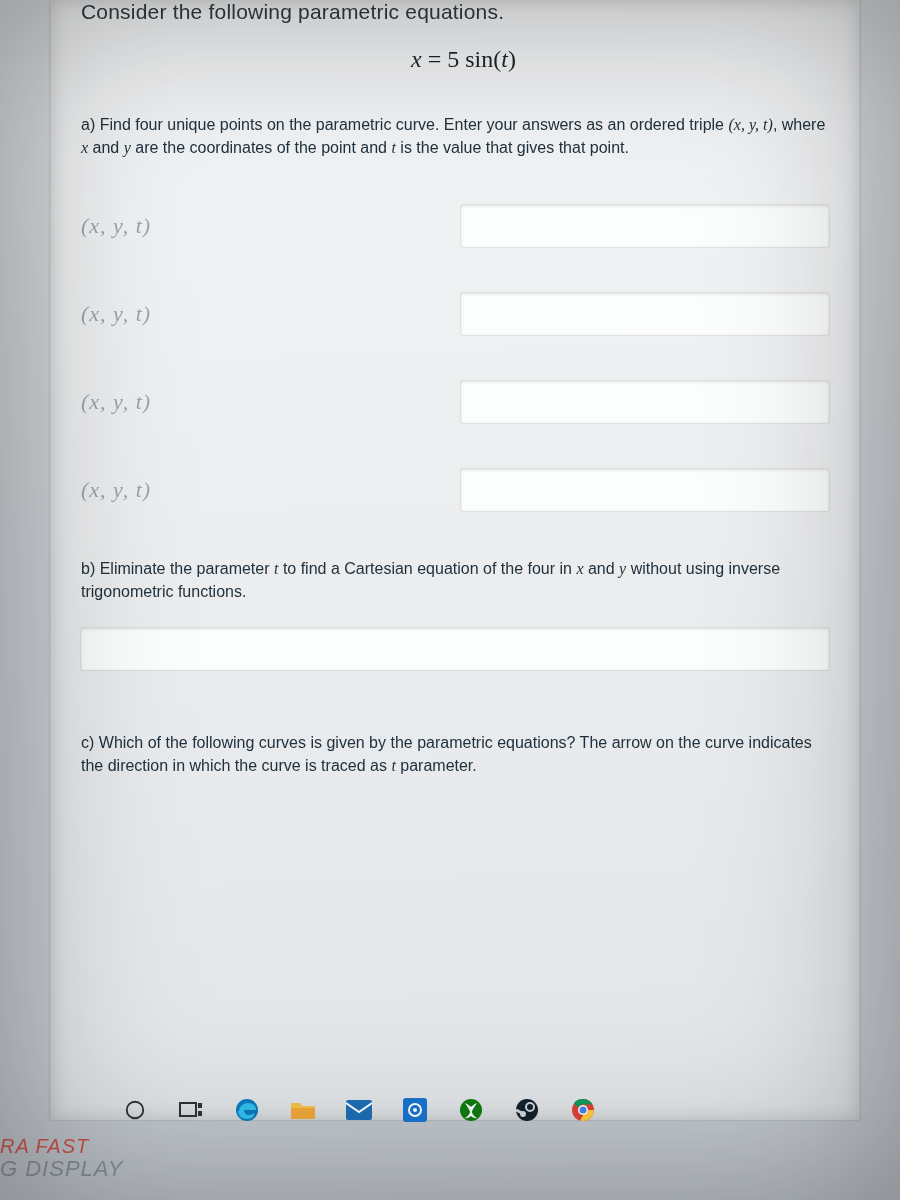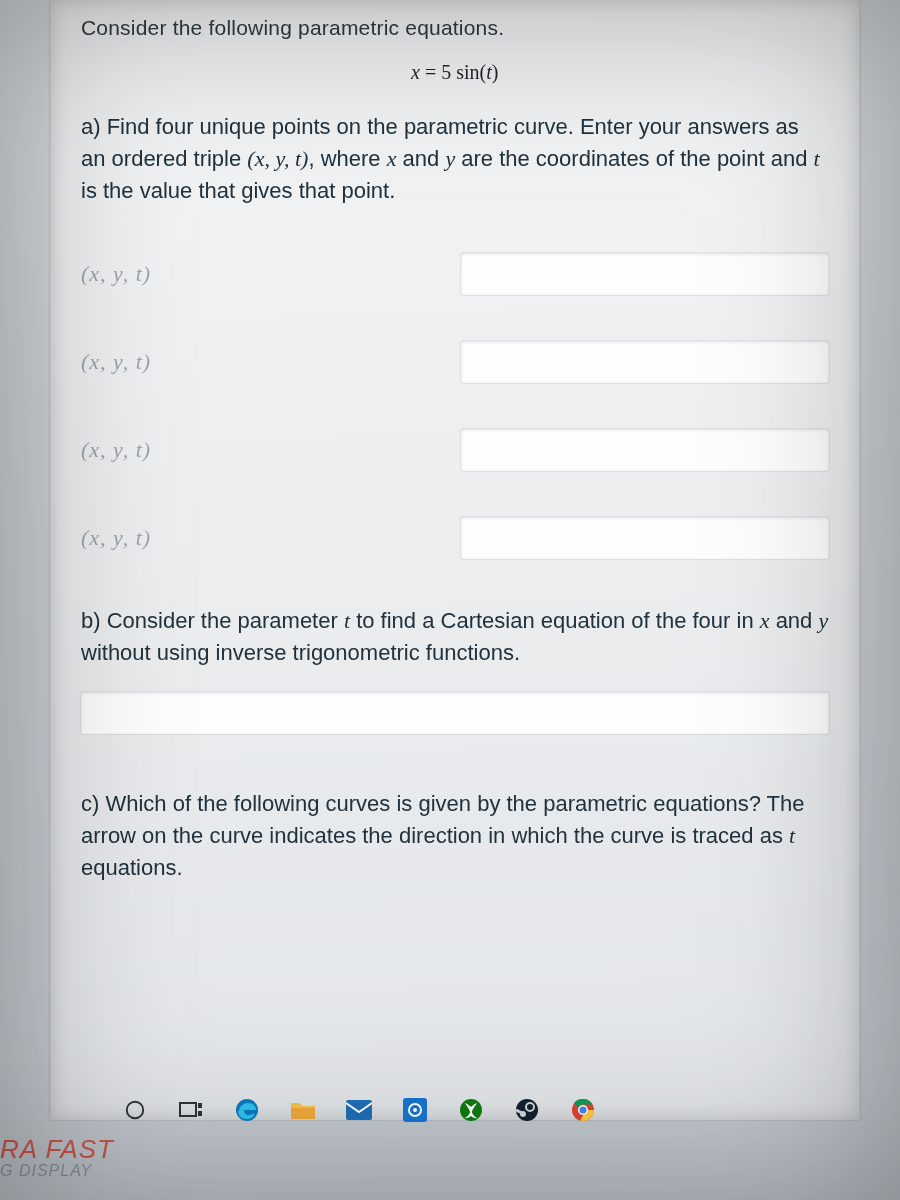--- a/index.html
+++ b/index.html
@@ -20,39 +20,39 @@
     background: linear-gradient(178deg, #f3f4f5 0%, #ebedef 50%, #e2e5e8 100%);
     border-left: 1px solid rgba(0,0,0,0.12);
     border-right: 1px solid rgba(0,0,0,0.12);
     min-height: 1120px;
     padding: 0 30px 30px 30px;
     box-shadow: 0 0 18px rgba(0,0,0,0.15) inset, 0 0 2px rgba(0,0,0,0.2);
   }
   .intro {
     font-size: 21px;
     color: #2f3a42;
-    padding-top: 16px;
+    padding-top: 0;
     letter-spacing: 0.2px;
   }
   .equations {
-    margin: 18px 0 24px 0;
+    margin: 18px 0 36px 0;
     text-align: left;
     padding-left: 330px;
     font-family: "Times New Roman", serif;
-    font-size: 20px;
+    font-size: 24px;
     color: #1e2428;
     line-height: 1.45;
   }
   .equations .line { display: block; }
   .mi { font-style: italic; }
   .part {
-    font-size: 22px;
+    font-size: 16px;
     color: #21323e;
     line-height: 1.45;
-    margin: 14px 0 10px 0;
+    margin: 21px 0 10px 0;
   }
   .part .mi { font-family: "Times New Roman", serif; }
   .inputs { margin: 22px 0 10px 0; }
   .row {
     display: flex;
     align-items: center;
     margin: 46px 0;
   }
   .row-label {
     font-family: "Times New Roman", serif;
@@ -110,22 +110,22 @@
     font-family: Impact, "Arial Black", sans-serif;
     letter-spacing: 1px;
   }
   .badge::after{
     content:"";
     position:absolute;
     right:-20px; top:0;
     border-top: 52px solid transparent;
     border-left: 20px solid rgba(0,0,0,0);
   }
-  .badge .l1 { color: #d2574c; font-size: 26px; font-style: italic; }
-  .badge .l2 { color: #8e969c; font-size: 16px; font-style: italic; }
+  .badge .l1 { color: #d2574c; font-size: 20px; font-style: italic; }
+  .badge .l2 { color: #8e969c; font-size: 22px; font-style: italic; }
   .vignette {
     position:absolute; inset:0;
     pointer-events:none;
     box-shadow: inset 0 0 180px rgba(0,0,0,0.35);
   }
 </style>
 </head>
 <body>
 
 <div class="screen">
@@ -156,27 +156,27 @@
         <span class="row-label">(x, y, t)</span>
         <input class="field" value="" style="">
       </div>
       <div class="row">
         <span class="row-label">(x, y, t)</span>
         <input class="field" value="" style="">
       </div>
     </div>
 
     <div class="part">
-      <span>b) Consider the parameter </span><span class="mi">t</span><span> to find a Cartesian equation of the four in </span><span class="mi">x</span><span> and </span><span class="mi">y</span><span> without using inverse trigonometric functions.</span>
+      <span>b) Eliminate the parameter </span><span class="mi">t</span><span> to find a Cartesian equation of the four in </span><span class="mi">x</span><span> and </span><span class="mi">y</span><span> without using inverse trigonometric functions.</span>
     </div>
 
     <input class="field-b" value="" style="">
 
     <div class="part">
-      <span>c) Which of the following curves is given by the parametric equations? The arrow on the curve indicates the direction in which the curve is traced as </span><span class="mi">t</span><span> equations.</span>
+      <span>c) Which of the following curves is given by the parametric equations? The arrow on the curve indicates the direction in which the curve is traced as </span><span class="mi">t</span><span> parameter.</span>
     </div>
 
   </div>
 
   <div class="taskbar">
     <div class="tb-btn">
       <svg width="22" height="22" viewBox="0 0 24 24">
           <circle cx="12" cy="12" r="9" fill="none" stroke="#2c333a" stroke-width="2"></circle>
         </svg>
     </div>

